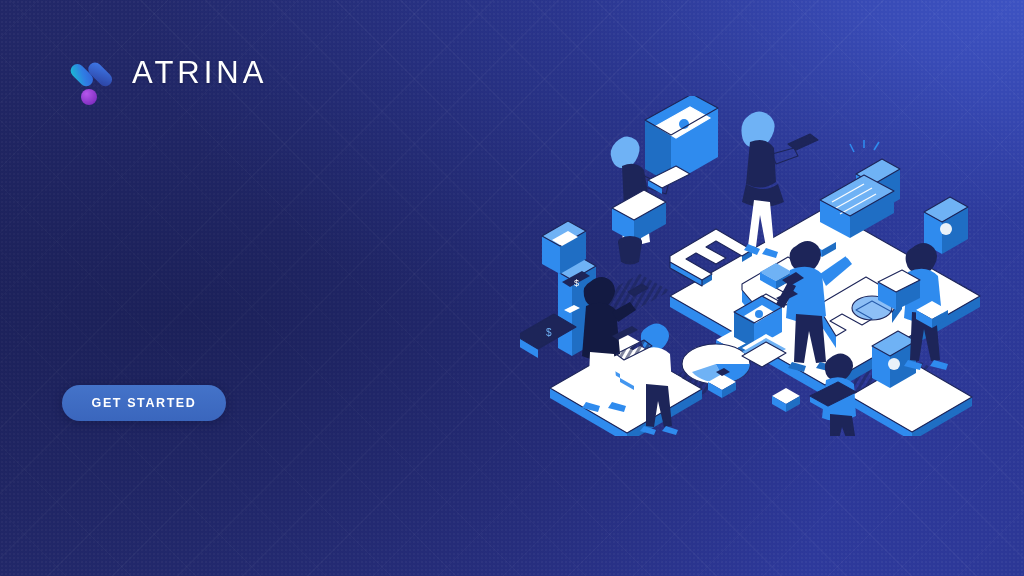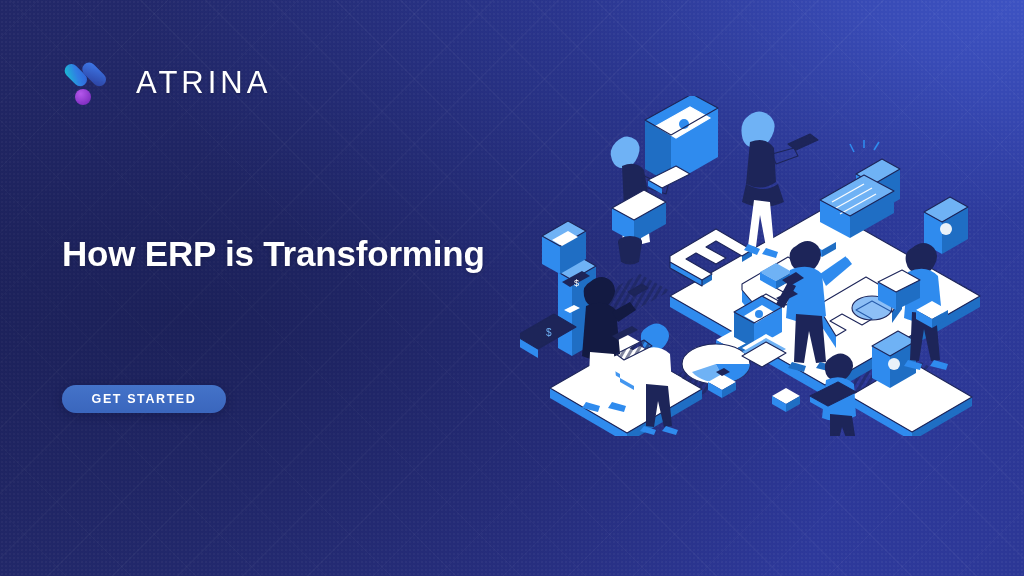--- a/index.html
+++ b/index.html
@@ -30,40 +30,40 @@
     background-size:4px 4px;
     pointer-events:none;
   }
   .vig{
     position:absolute;inset:0;
     background:radial-gradient(130% 110% at 18% 55%, rgba(12,15,48,0.40) 0%, rgba(12,15,48,0.12) 45%, rgba(12,15,48,0) 70%);
     pointer-events:none;
   }
 
   
-  .logo{position:absolute;left:64px;top:57px;display:flex;align-items:center;gap:24px;}
+  .logo{position:absolute;left:70px;top:57px;display:flex;gap:14px;}
   .logo-mark{width:48px;height:50px;display:block;}
   .logo-word{
     color:#ffffff;font-size:31px;letter-spacing:4.0px;font-weight:400;
     line-height:1;white-space:nowrap;
     text-shadow:0 1px 3px rgba(0,0,0,0.25);
   }
 
   
   .copy{position:absolute;left:62px;top:228px;width:520px;}
   .headline{
     margin:0;color:#ffffff;font-size:35px;font-weight:bold;line-height:1.47;
     letter-spacing:-0.2px;
     text-shadow:0 1px 4px rgba(0,0,0,0.22);
   }
   .headline .ln{display:block;white-space:nowrap;}
 
   .cta{
     position:absolute;left:62px;top:385px;
-    width:164px;height:28px;
+    width:164px;height:36px;
     border:0;border-radius:18px;
     background:linear-gradient(180deg,#4473c9 0%,#3a66bd 100%);
     color:#ffffff;font-size:12.5px;font-weight:bold;letter-spacing:1.6px;
     font-family:inherit;cursor:pointer;
     box-shadow:0 2px 10px rgba(10,14,50,0.35);
     display:flex;align-items:center;justify-content:center;
   }
 
   
   .art{position:absolute;left:520px;top:96px;width:490px;height:340px;}
@@ -102,21 +102,20 @@
         <rect x="16" y="10.5" width="28" height="13.5" rx="6.75" transform="rotate(45 30 17.5)" fill="url(#gMarkB)"></rect>
 
         <circle cx="19" cy="40" r="8" fill="url(#gDot)"></circle>
       </svg>
     </span>
     <span class="logo-word">ATRINA</span>
   </div>
 
   <div class="copy">
     <h1 class="headline">
-      <span class="ln">How ERP is Transforming</span>
     </h1>
   </div>
 
   <button class="cta">GET STARTED</button>
 
   <div class="art">
     <svg viewBox="0 0 490 340" xmlns="http://www.w3.org/2000/svg" shape-rendering="geometricPrecision">
       <defs>
         <style>
           .w{fill:#ffffff}

